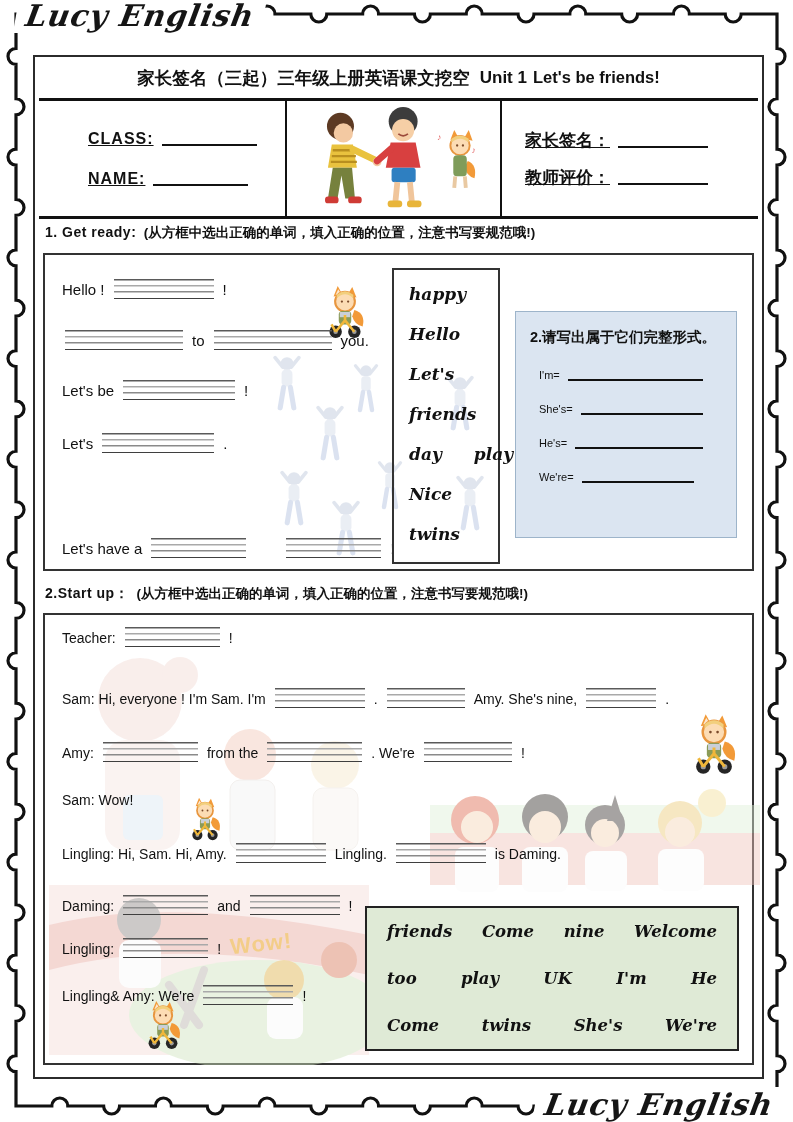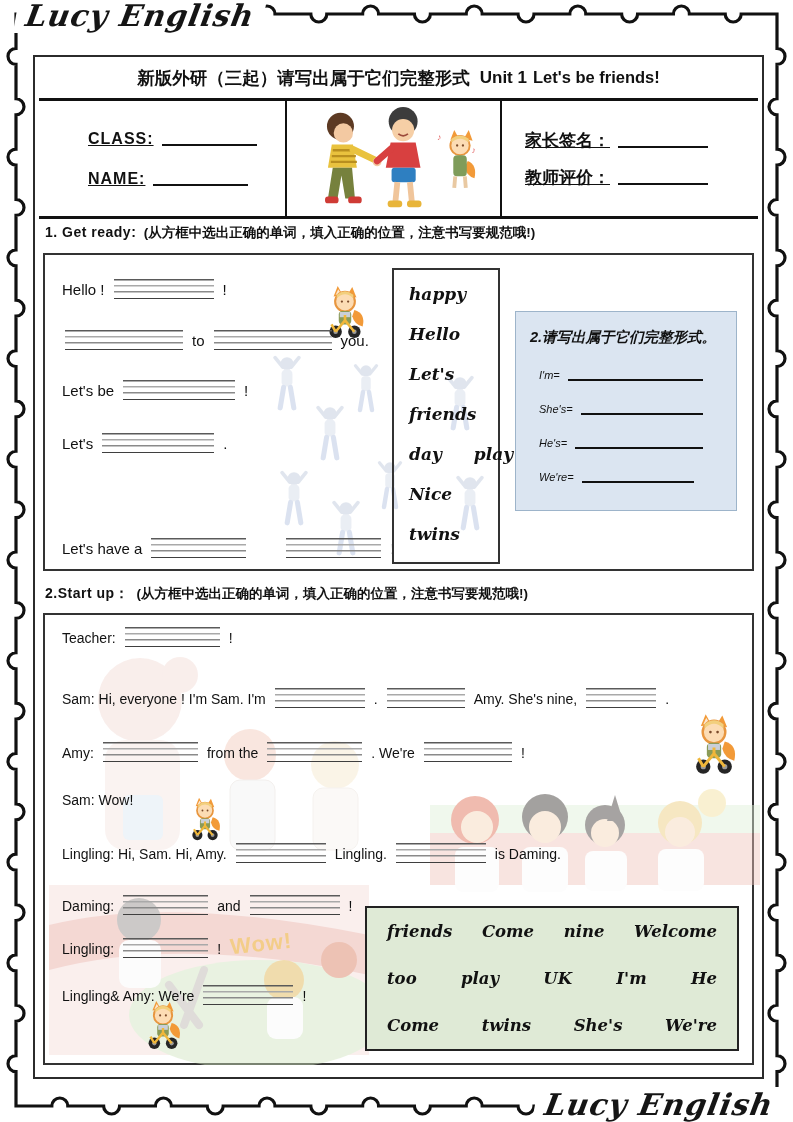--- a/index.html
+++ b/index.html
@@ -53,22 +53,22 @@
   .uline{display:inline-block;height:12px;border-bottom:2px solid #111;margin:0 5px;vertical-align:-2px;}
   .gap{display:inline-block;}
 
   
   .bank1{position:absolute;left:347px;top:13px;width:108px;height:296px;border:2px solid #333;
          box-sizing:border-box;padding:14px 8px 0 15px;background:transparent;}
   .bank1 .bank-row{display:flex;gap:32px;margin-bottom:20px;}
   .bank-word{font-family:"DejaVu Serif",serif;font-style:italic;font-weight:600;font-size:17px;}
 
   
-  .blue-box{position:absolute;left:470px;top:56px;width:222px;height:200px;background:#dbe5f1;
-            border:1px solid #9db4ca;box-sizing:border-box;padding:16px 0 0 14px;font-style:italic;}
+  .blue-box{position:absolute;left:470px;top:56px;width:222px;height:227px;background:#dbe5f1;
+            border:1px solid #9db4ca;box-sizing:border-box;padding:16px 0 0 14px;}
   .blue-title{font-size:14.5px;font-weight:bold;}
   .blue-line{margin-top:20px;font-size:11px;white-space:nowrap;margin-left:6px;}
   .blue-line .uline{border-bottom-width:2.2px;}
 
   
   .green-bank{position:absolute;left:320px;top:291px;width:374px;height:145px;background:#dfead6;
               border:2px solid #222;box-sizing:border-box;padding:14px 20px;display:flex;
               flex-direction:column;justify-content:space-between;}
   .green-bank .bank-row{display:flex;justify-content:space-between;}
   .green-bank .bank-word{font-size:16.5px;}
@@ -110,21 +110,21 @@
   <svg class="deco" width="793" height="1122" style="left:0;top:0">
     <path id="stamp-path" d="M 16 14 h 35.8 a 8 8 0 0 1 16 0 h 35.8 a 8 8 0 0 0 16 0 h 35.8 a 8 8 0 0 1 16 0 h 35.8 a 8 8 0 0 0 16 0 h 35.8 a 8 8 0 0 1 16 0 h 35.8 a 8 8 0 0 0 16 0 h 35.8 a 8 8 0 0 1 16 0 h 35.8 a 8 8 0 0 0 16 0 h 35.8 a 8 8 0 0 1 16 0 h 35.8 a 8 8 0 0 0 16 0 h 35.8 a 8 8 0 0 1 16 0 h 35.8 a 8 8 0 0 0 16 0 h 35.8 a 8 8 0 0 1 16 0 h 35.8 a 8 8 0 0 0 16 0 h 35.8 v 34.36363636363637 a 8 8 0 0 1 0 16 v 34.36363636363637 a 8 8 0 0 0 0 16 v 34.36363636363637 a 8 8 0 0 1 0 16 v 34.36363636363637 a 8 8 0 0 0 0 16 v 34.36363636363637 a 8 8 0 0 1 0 16 v 34.36363636363637 a 8 8 0 0 0 0 16 v 34.36363636363637 a 8 8 0 0 1 0 16 v 34.36363636363637 a 8 8 0 0 0 0 16 v 34.36363636363637 a 8 8 0 0 1 0 16 v 34.36363636363637 a 8 8 0 0 0 0 16 v 34.36363636363637 a 8 8 0 0 1 0 16 v 34.36363636363637 a 8 8 0 0 0 0 16 v 34.36363636363637 a 8 8 0 0 1 0 16 v 34.36363636363637 a 8 8 0 0 0 0 16 v 34.36363636363637 a 8 8 0 0 1 0 16 v 34.36363636363637 a 8 8 0 0 0 0 16 v 34.36363636363637 a 8 8 0 0 1 0 16 v 34.36363636363637 a 8 8 0 0 0 0 16 v 34.36363636363637 a 8 8 0 0 1 0 16 v 34.36363636363637 a 8 8 0 0 0 0 16 v 34.36363636363637 a 8 8 0 0 1 0 16 v 34.36363636363637 h -35.8 a 8 8 0 0 1 -16 0 h -35.8 a 8 8 0 0 0 -16 0 h -35.8 a 8 8 0 0 1 -16 0 h -35.8 a 8 8 0 0 0 -16 0 h -35.8 a 8 8 0 0 1 -16 0 h -35.8 a 8 8 0 0 0 -16 0 h -35.8 a 8 8 0 0 1 -16 0 h -35.8 a 8 8 0 0 0 -16 0 h -35.8 a 8 8 0 0 1 -16 0 h -35.8 a 8 8 0 0 0 -16 0 h -35.8 a 8 8 0 0 1 -16 0 h -35.8 a 8 8 0 0 0 -16 0 h -35.8 a 8 8 0 0 1 -16 0 h -35.8 a 8 8 0 0 0 -16 0 h -35.8 v -34.36363636363637 a 8 8 0 0 1 0 -16 v -34.36363636363637 a 8 8 0 0 0 0 -16 v -34.36363636363637 a 8 8 0 0 1 0 -16 v -34.36363636363637 a 8 8 0 0 0 0 -16 v -34.36363636363637 a 8 8 0 0 1 0 -16 v -34.36363636363637 a 8 8 0 0 0 0 -16 v -34.36363636363637 a 8 8 0 0 1 0 -16 v -34.36363636363637 a 8 8 0 0 0 0 -16 v -34.36363636363637 a 8 8 0 0 1 0 -16 v -34.36363636363637 a 8 8 0 0 0 0 -16 v -34.36363636363637 a 8 8 0 0 1 0 -16 v -34.36363636363637 a 8 8 0 0 0 0 -16 v -34.36363636363637 a 8 8 0 0 1 0 -16 v -34.36363636363637 a 8 8 0 0 0 0 -16 v -34.36363636363637 a 8 8 0 0 1 0 -16 v -34.36363636363637 a 8 8 0 0 0 0 -16 v -34.36363636363637 a 8 8 0 0 1 0 -16 v -34.36363636363637 a 8 8 0 0 0 0 -16 v -34.36363636363637 a 8 8 0 0 1 0 -16 v -34.36363636363637 a 8 8 0 0 0 0 -16 v -34.36363636363637 a 8 8 0 0 1 0 -16 v -34.36363636363637 Z" fill="none" stroke="#111" stroke-width="3.2" stroke-linecap="round"></path>
   </svg>
 
   <div class="brand top">Lucy English</div>
   <div class="brand bottom">Lucy English</div>
 
   <div class="frame">
 
     <div class="title-row">
-      <span class="title-cn">新版外研（三起）请写出属于它们完整形式</span>
+      <span class="title-cn">家长签名（三起）三年级上册英语课文挖空</span>
       <span class="title-unit">Unit 1</span>
       <span class="title-en">Let's be friends!</span>
     </div>
 
     <div class="info-table">
       <div class="cell cell-left">
         <div class="info-line"><span class="tk">CLASS:</span><span class="uline" style="width: 95px;"></span></div>
         <div class="info-line"><span class="tk">NAME:</span><span class="uline" style="width: 95px;"></span></div>
       </div>
       <div class="cell cell-mid">

